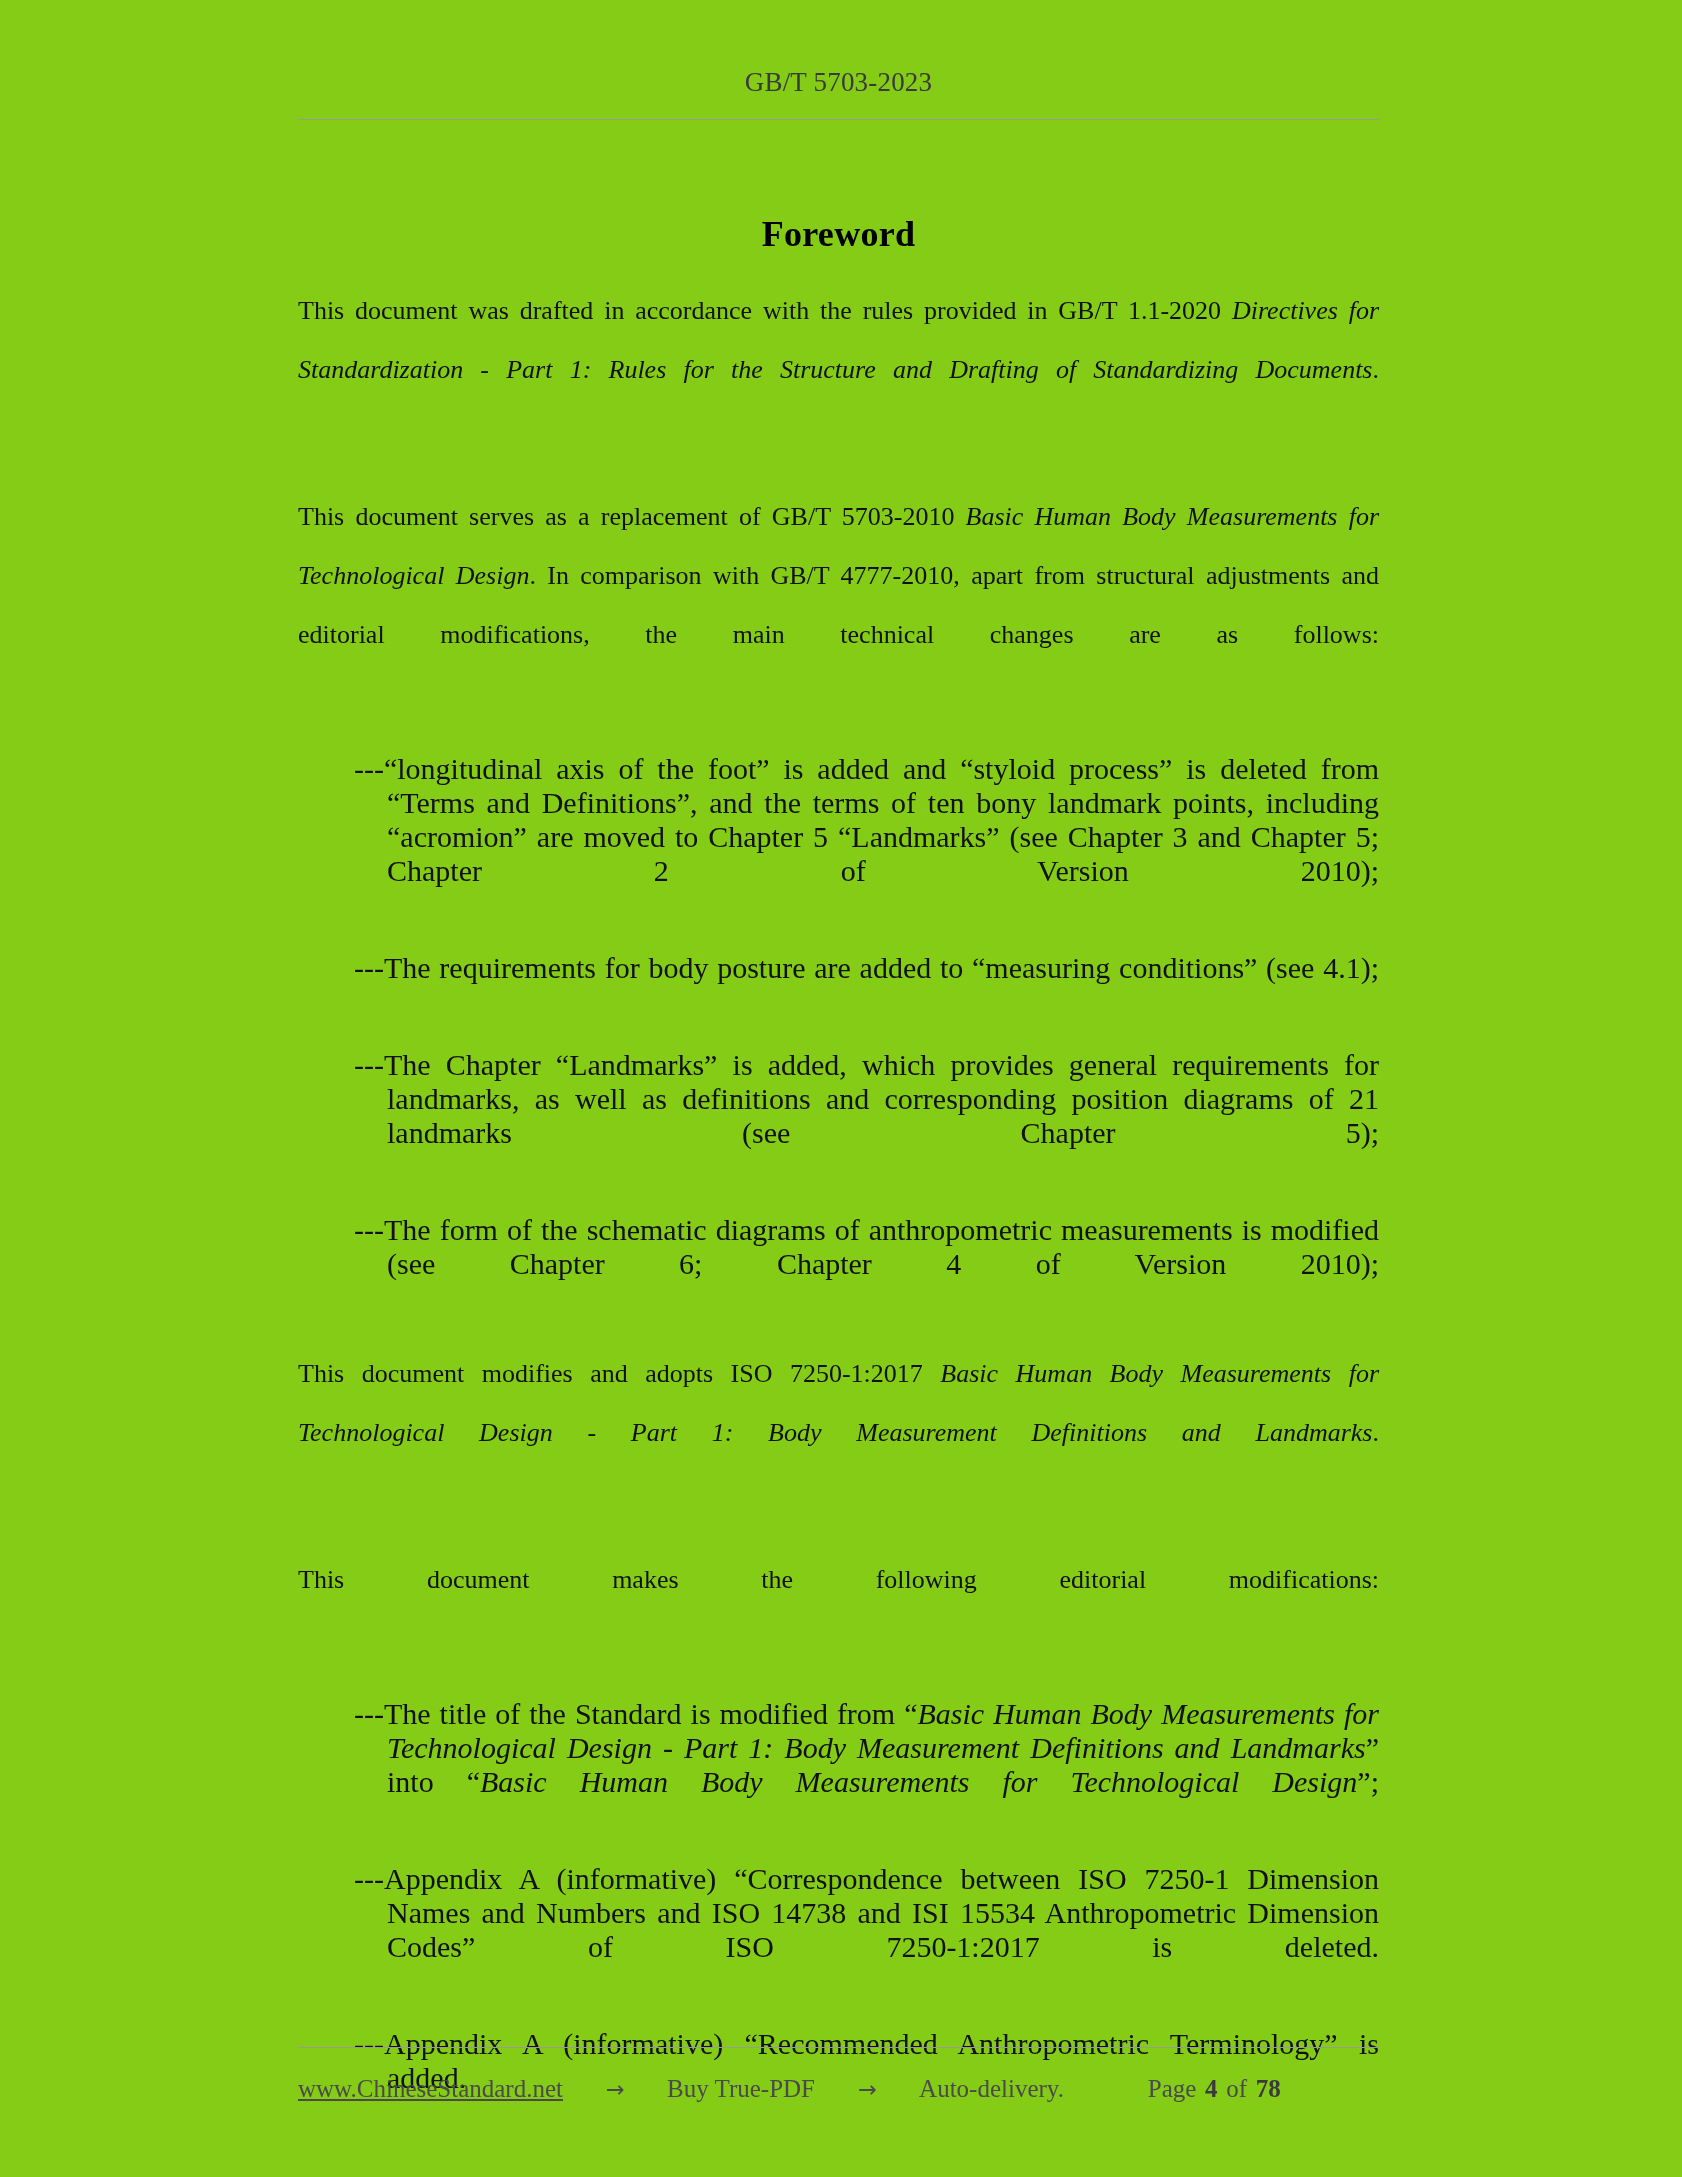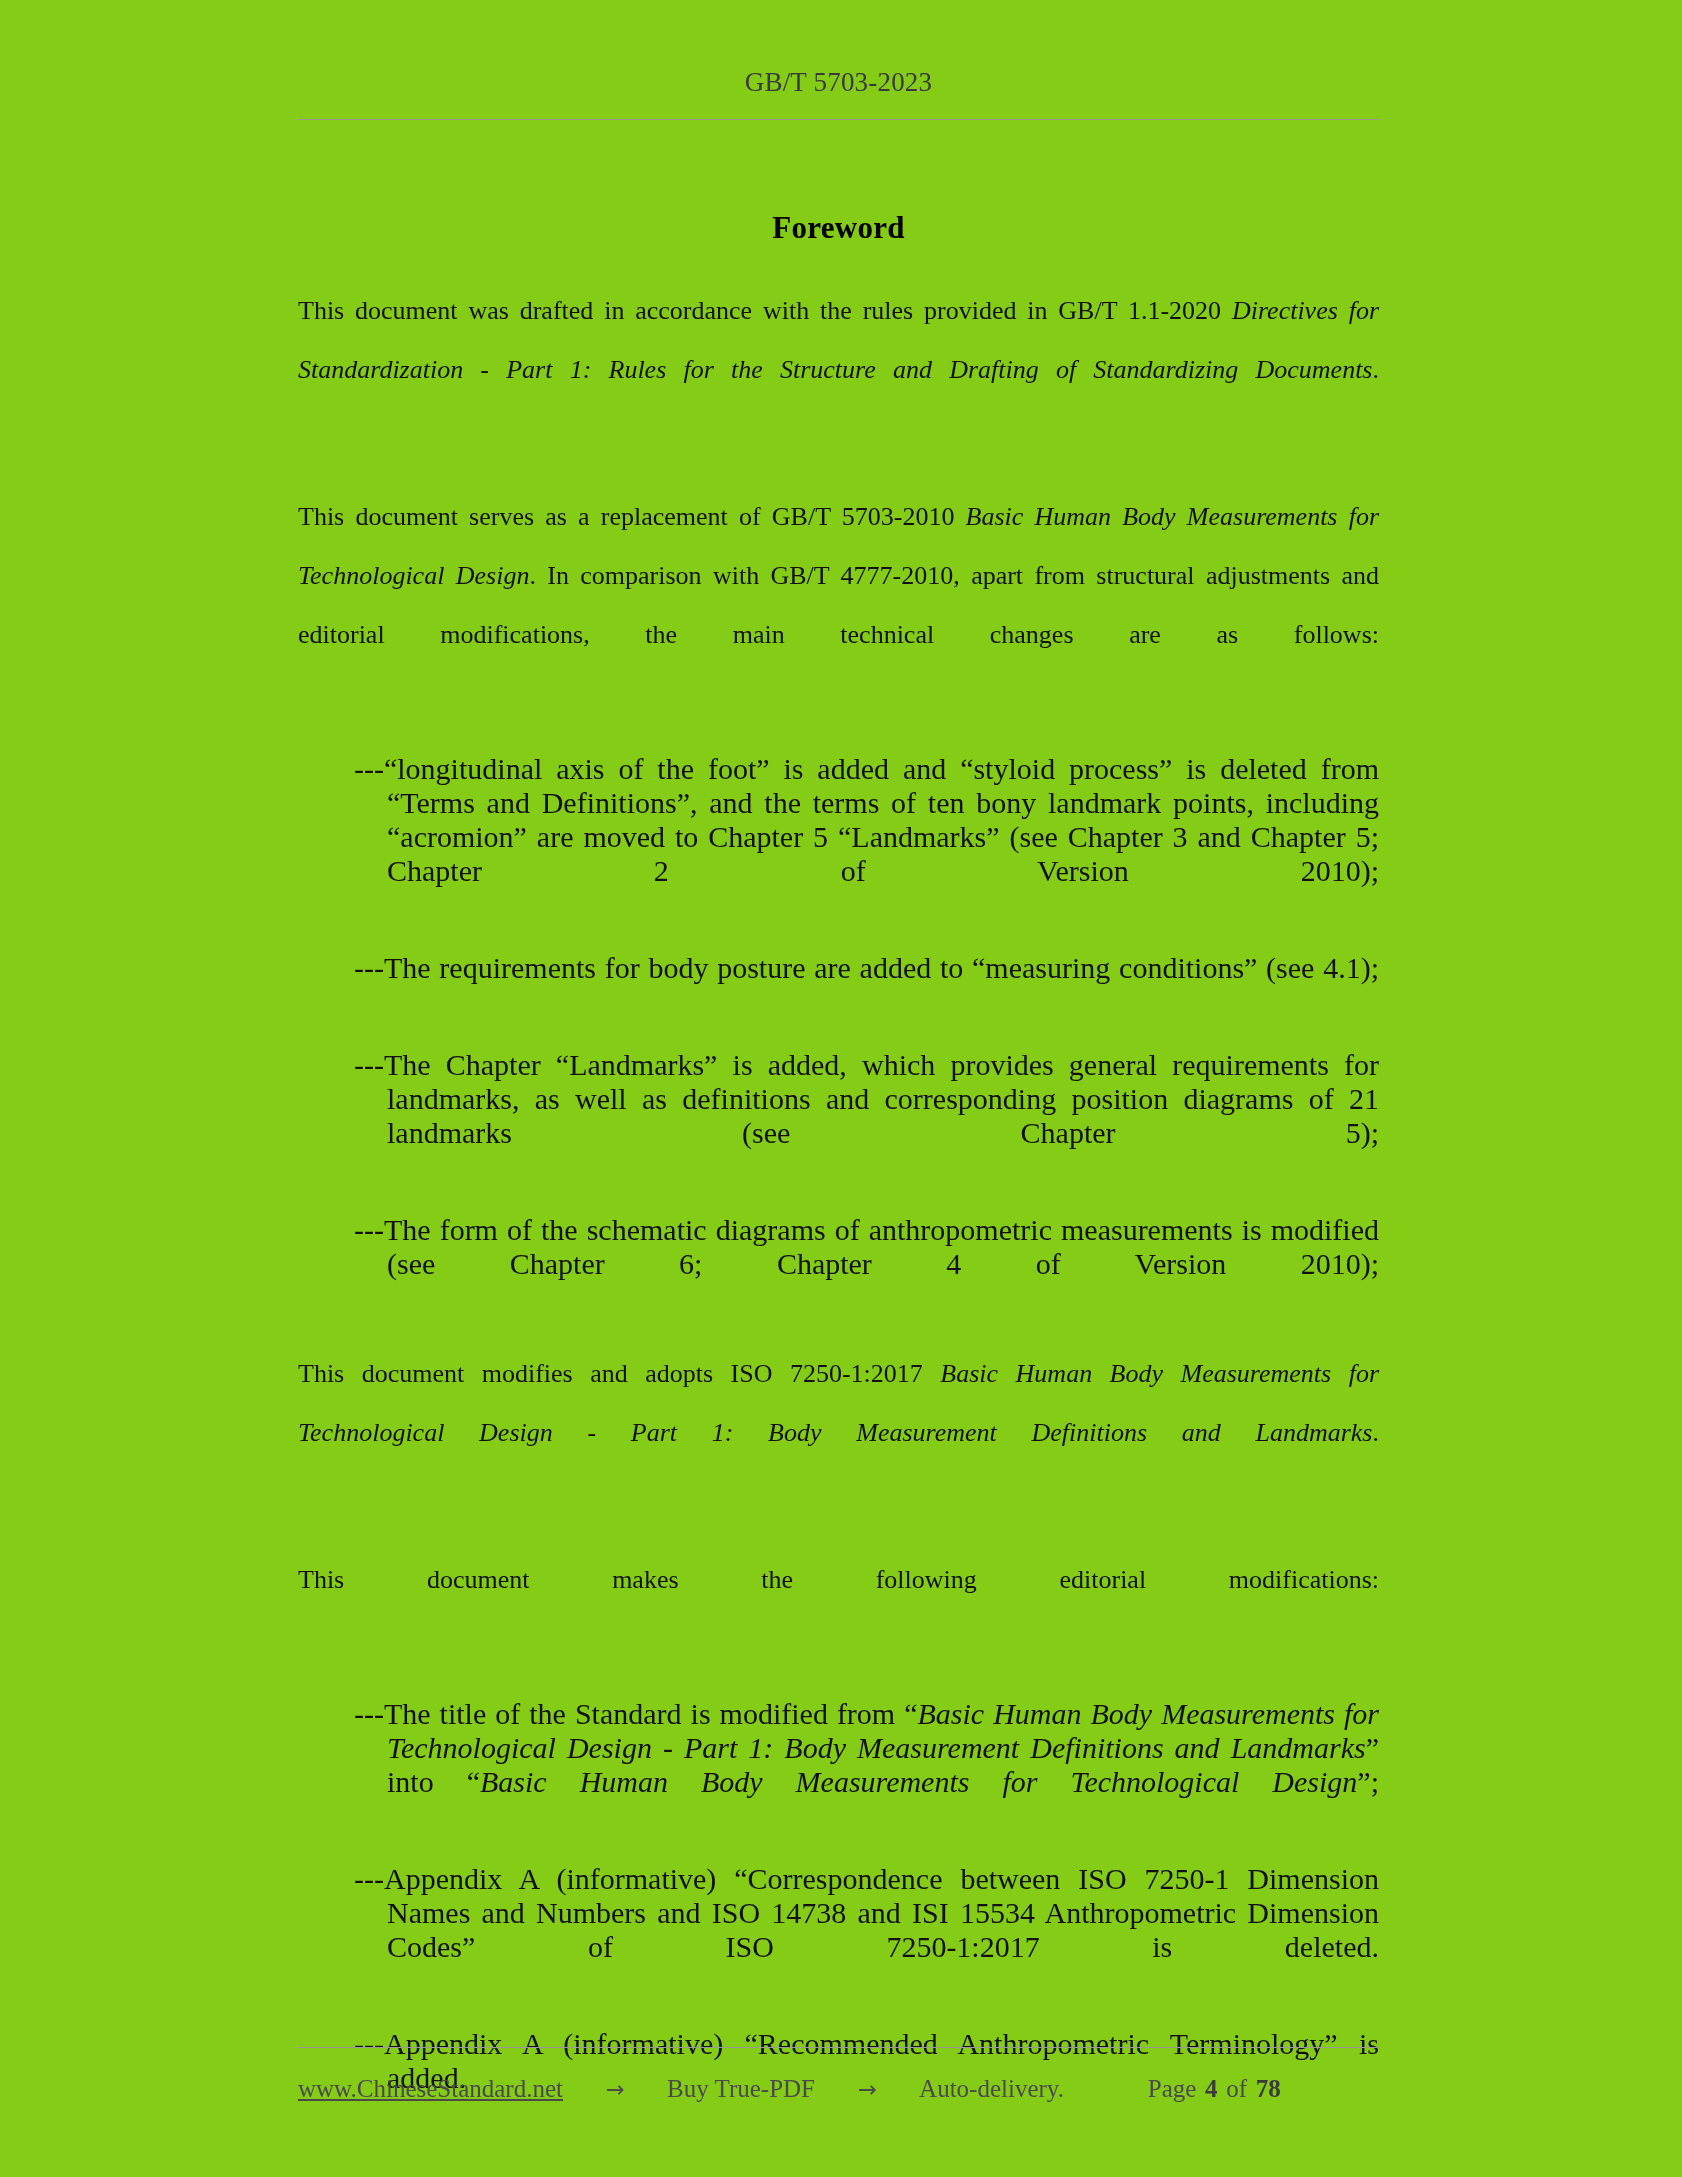--- a/index.html
+++ b/index.html
@@ -40,21 +40,21 @@
     border-top: 1.7px solid #9a9a9a;
   }
 
   
   .doc-title {
     position: absolute;
     left: 298px;
     right: 304px;
     top: 189px;
     text-align: center;
-    font-size: 31px;
+    font-size: 36px;
     font-weight: bold;
     letter-spacing: 0.3px;
     color: #000000;
   }
 
   
   .content {
     position: absolute;
     left: 298px;
     top: 281px;

